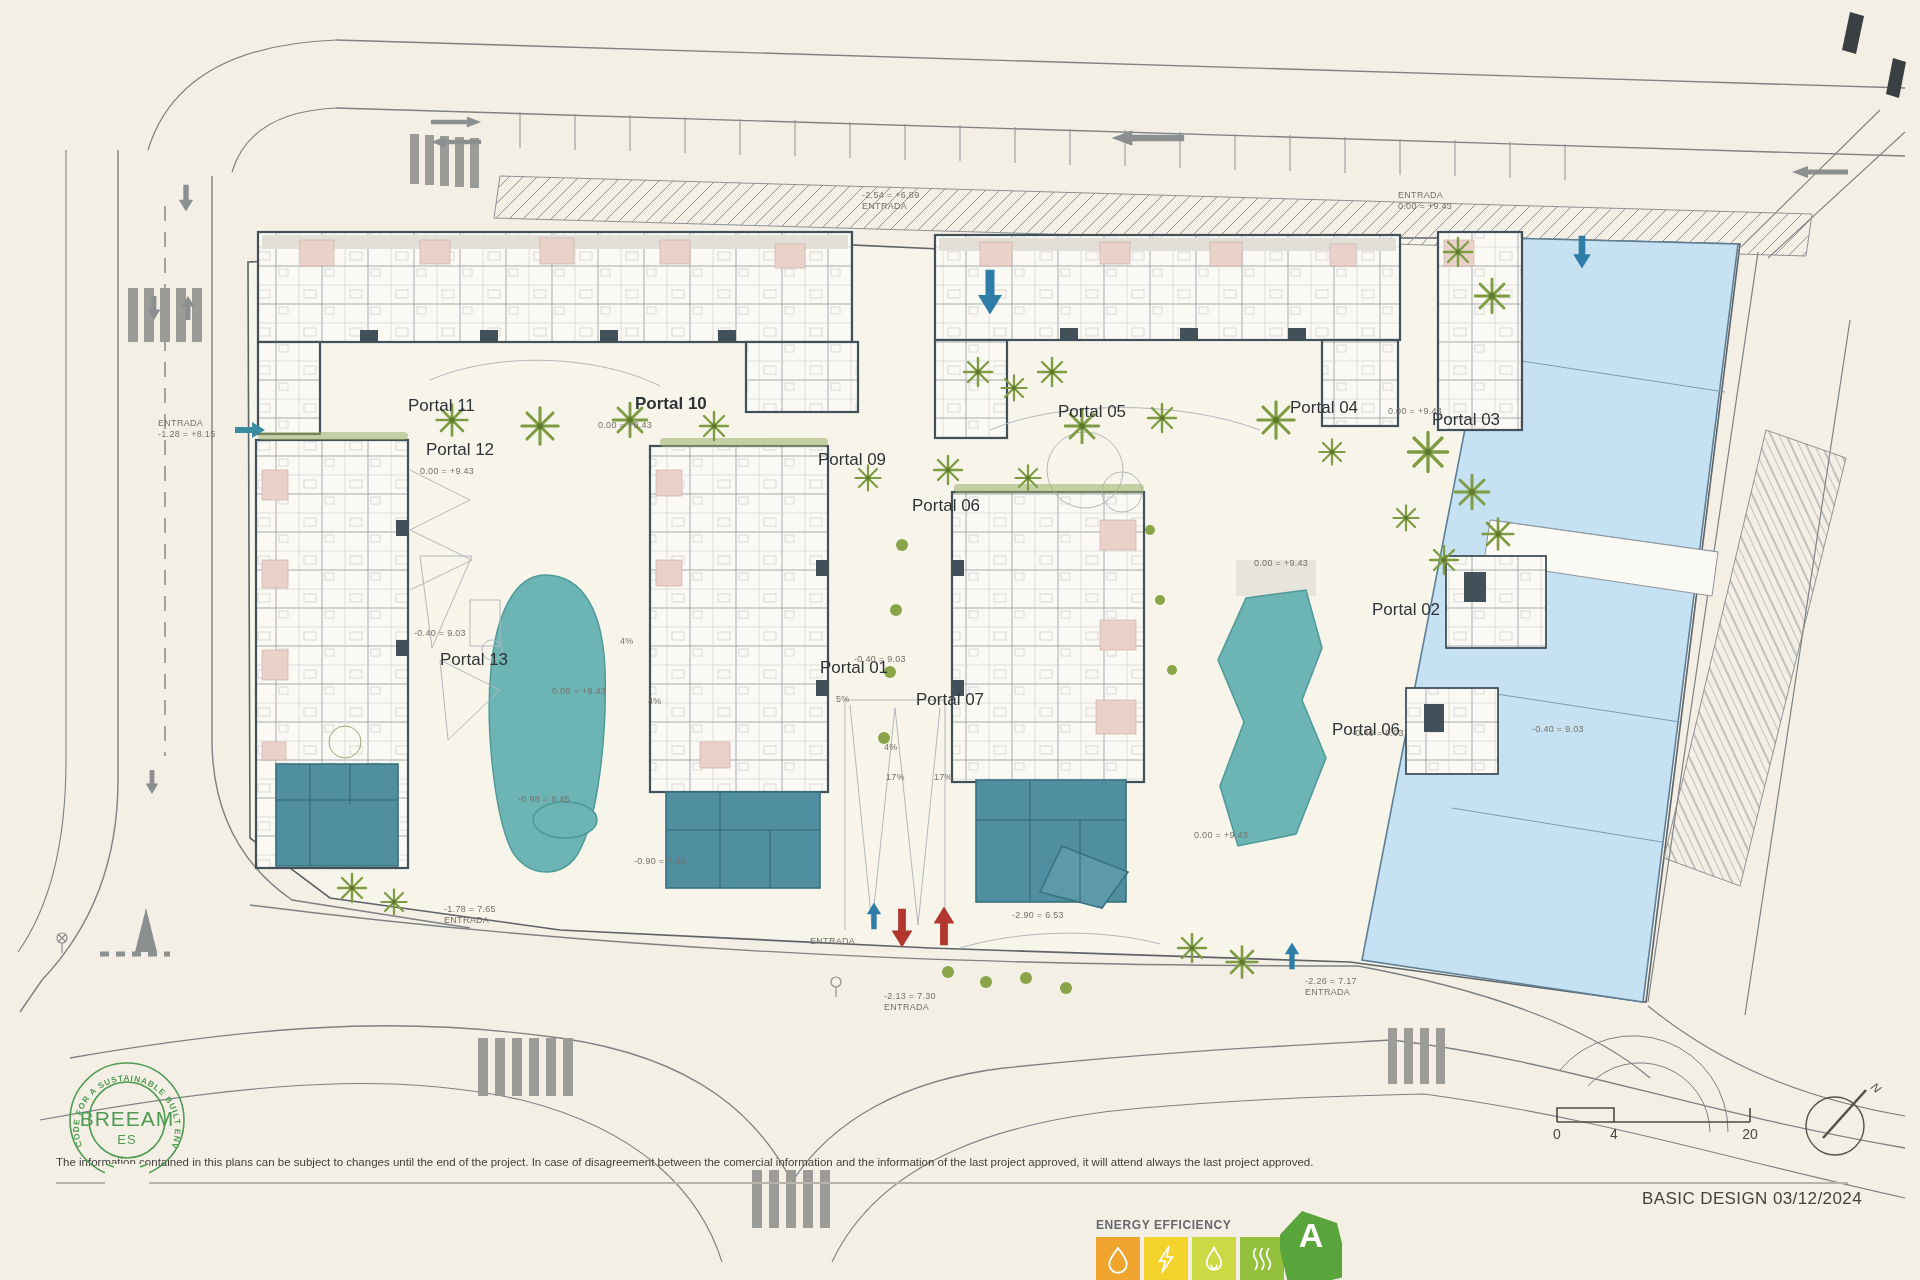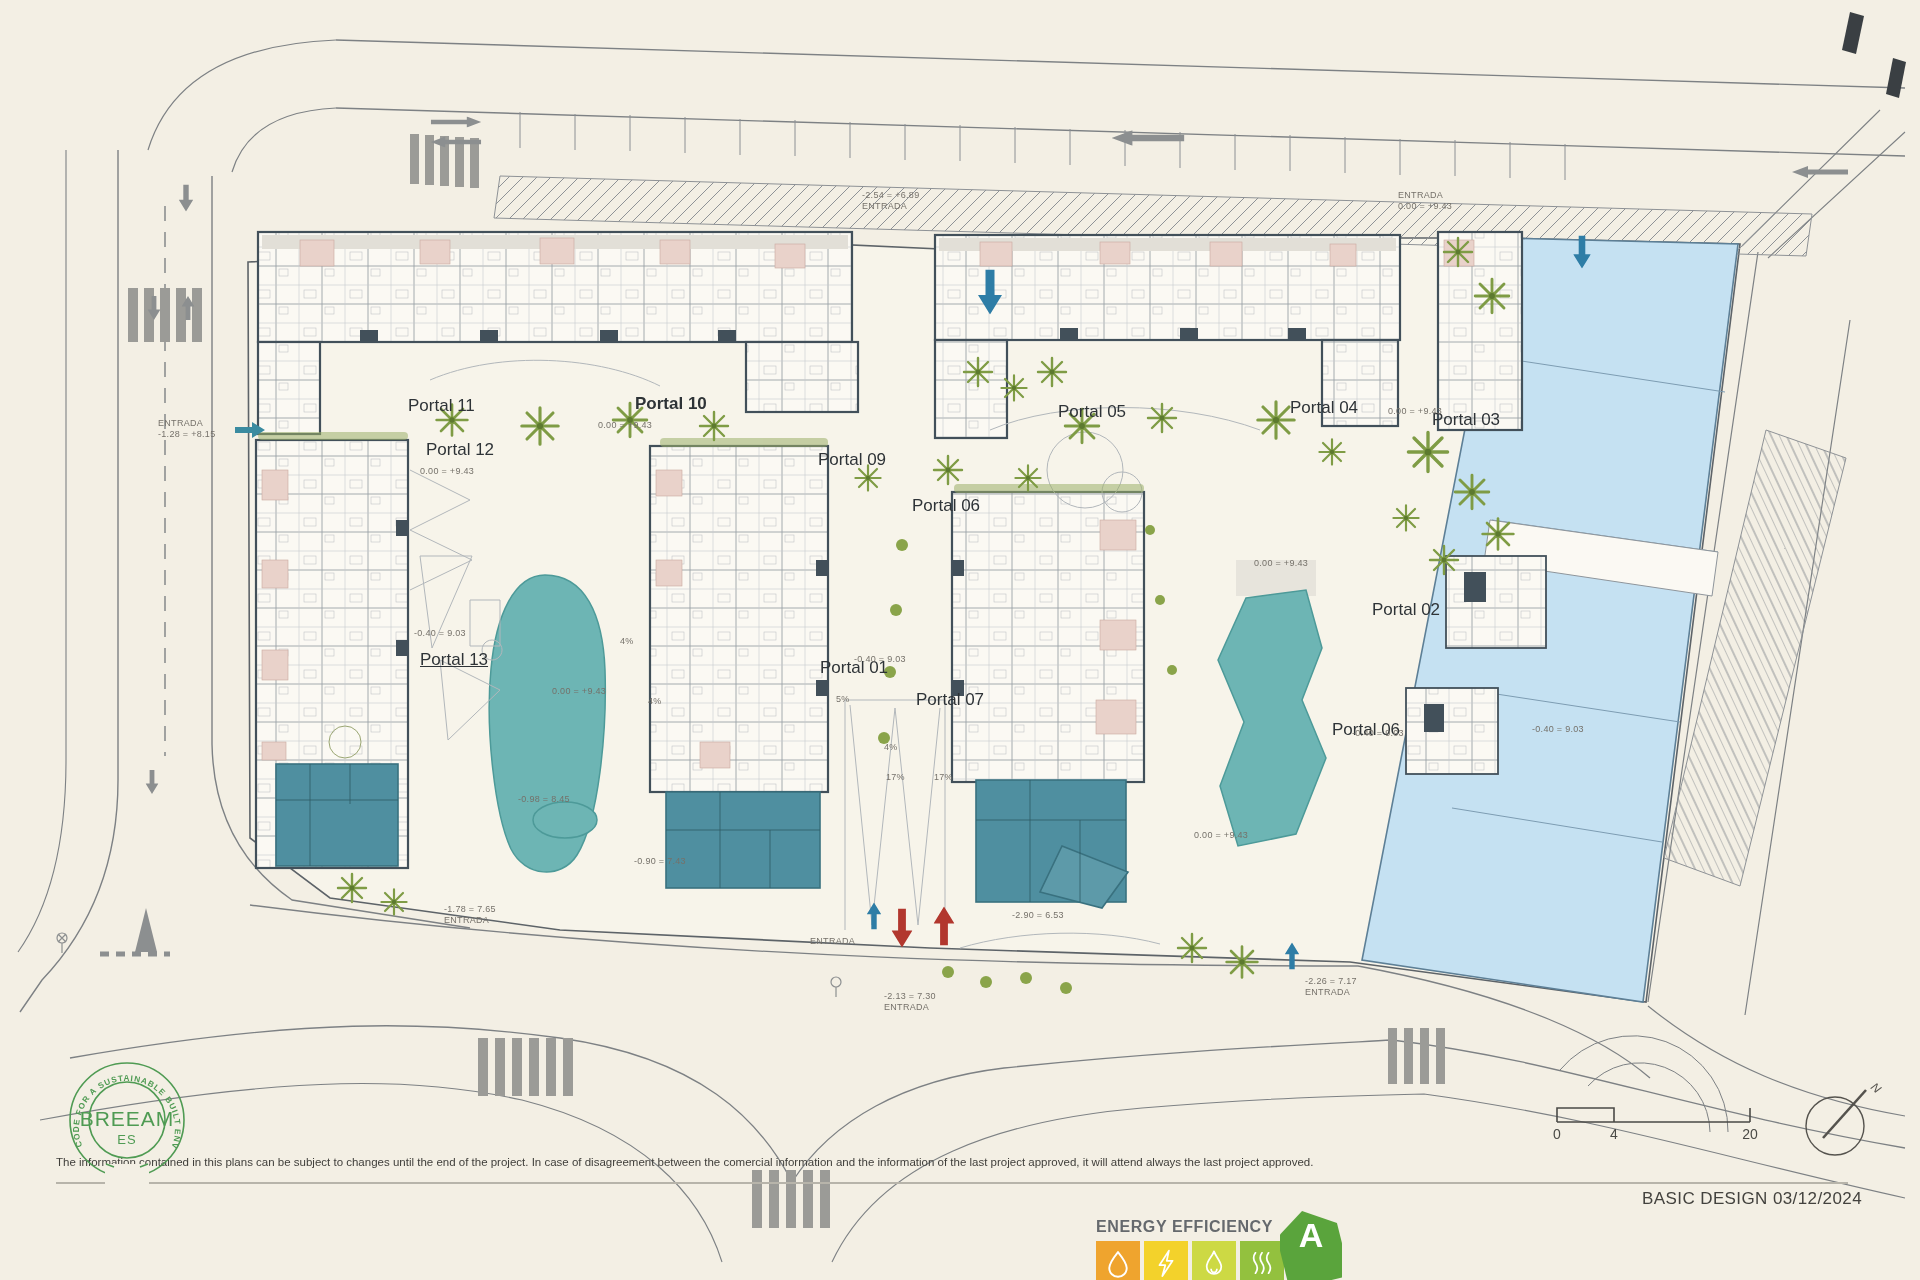--- a/index.html
+++ b/index.html
@@ -14,21 +14,21 @@
   .footer-disclaimer{position:absolute;left:56px;top:1156px;font-size:11.5px;color:#3f3e3a;}
   .footer-line{position:absolute;left:56px;top:1182px;width:1792px;height:2px;background:#b7b4aa;}
   .title-block{position:absolute;right:58px;top:1189px;font-size:17px;color:#43423e;letter-spacing:.4px;}
   .breeam{position:absolute;left:52px;top:1038px;}
   .scalebar{position:absolute;left:1552px;top:1098px;width:210px;}
   .scalebar .ticks{position:relative;height:16px;font-size:14px;color:#4a4a46;}
   .scalebar .ticks span{position:absolute;transform:translateX(-50%);}
   .compass{position:absolute;left:1790px;top:1074px;}
   .energy{position:absolute;left:1096px;top:1210px;}
   .ee-head{display:flex;align-items:flex-start;}
-  .ee-title{font-size:16px;font-weight:bold;color:#65696d;letter-spacing:.6px;margin-top:8px;margin-right:10px;}
+  .ee-title{font-size:12px;font-weight:bold;color:#65696d;letter-spacing:.6px;margin-top:8px;margin-right:10px;}
   .ee-cells{display:flex;gap:4px;margin-top:5px;}
   .ee-cell{width:44px;height:44px;display:flex;align-items:center;justify-content:center;}
   .ee-badge{position:relative;width:62px;height:78px;margin-left:-4px;}
   .ee-badge .a{position:absolute;left:0;top:6px;width:62px;text-align:center;
      font-size:34px;font-weight:bold;color:#fff;}
 </style>
 </head>
 <body>
 
 <div class="page">
@@ -292,21 +292,21 @@
 
   <div class="layer" id="label-layer">
       <div class="portal-label" style="left: 408px; top: 396px;">Portal 11</div>
       <div class="portal-label" style="left: 635px; top: 394px; font-weight: bold;">Portal 10</div>
       <div class="portal-label" style="left: 1058px; top: 402px;">Portal 05</div>
       <div class="portal-label" style="left: 1290px; top: 398px;">Portal 04</div>
       <div class="portal-label" style="left: 1432px; top: 410px;">Portal 03</div>
       <div class="portal-label" style="left: 426px; top: 440px;">Portal 12</div>
       <div class="portal-label" style="left: 818px; top: 450px;">Portal 09</div>
       <div class="portal-label" style="left: 912px; top: 496px;">Portal 06</div>
-      <div class="portal-label" style="left: 420px; top: 650px; text-decoration: underline;">Portal 13</div>
+      <div class="portal-label" style="left: 440px; top: 650px;">Portal 13</div>
       <div class="portal-label" style="left: 820px; top: 658px;">Portal 01</div>
       <div class="portal-label" style="left: 916px; top: 690px;">Portal 07</div>
       <div class="portal-label" style="left: 1372px; top: 600px;">Portal 02</div>
       <div class="portal-label" style="left: 1332px; top: 720px;">Portal 06</div>
       <div class="anno" style="left: 862px; top: 190px;">-2.54 = +6.89
 ENTRADA</div>
       <div class="anno" style="left: 1398px; top: 190px;">ENTRADA
 0.00 = +9.43</div>
       <div class="anno" style="left: 158px; top: 418px;">ENTRADA
 -1.28 = +8.15</div>

